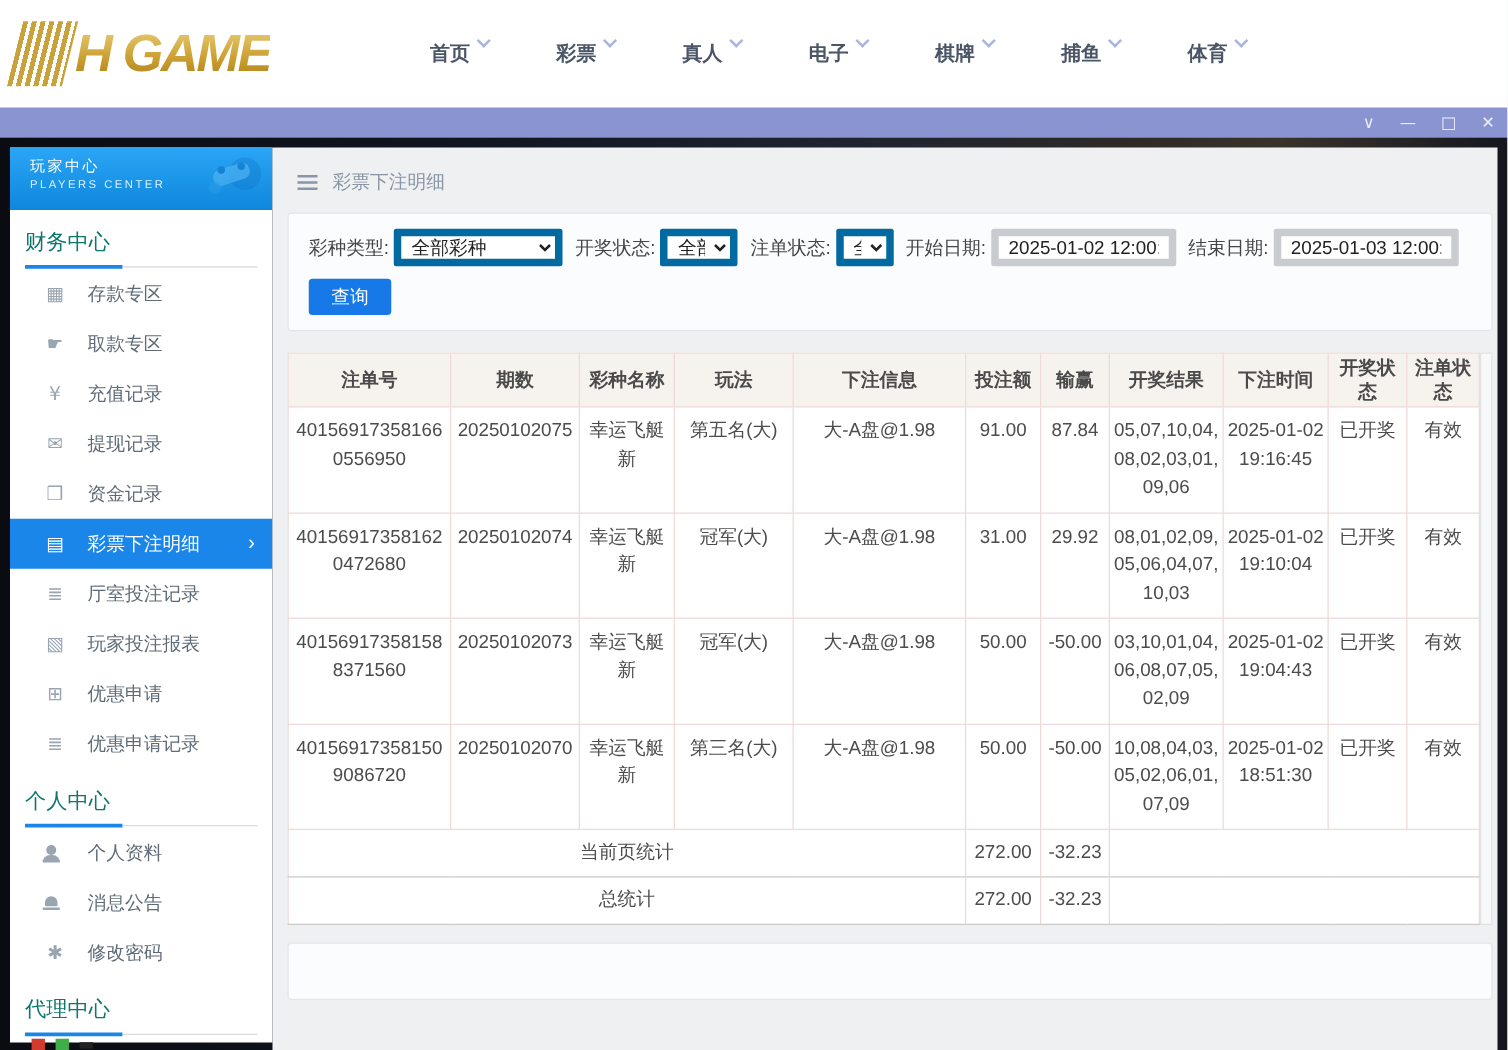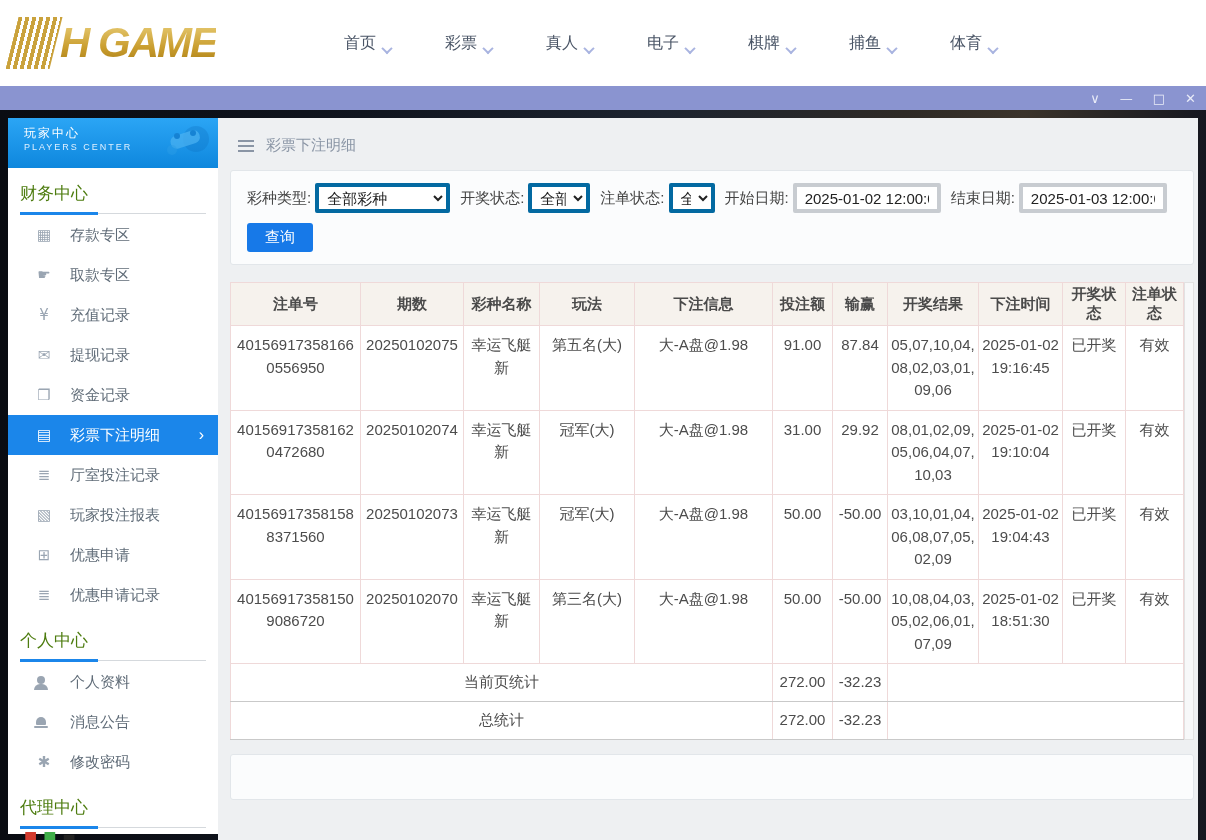--- a/index.html
+++ b/index.html
@@ -9,41 +9,41 @@
 
   
   .topnav { height:86px; background:#fff; display:flex; align-items:center; padding-left:12px; }
   .logo { display:flex; align-items:center; width:290px; cursor:pointer; }
   .logo-bars { width:44px; height:52px; margin-right:4px; transform:skewX(-14deg);
     background:repeating-linear-gradient(90deg,#caa23c 0 4px,#fff 4px 7px); }
   .logo-text { font-style:italic; font-weight:900; font-size:42px; letter-spacing:-2px;
     background:linear-gradient(180deg,#ecd27e 0%,#c99d2e 60%,#a87c14 100%);
     -webkit-background-clip:text; background-clip:text; color:transparent; }
   .main-nav { display:flex; gap:54px; margin-left:42px; list-style:none; }
-  .nav-item { display:flex; align-items:flex-end; gap:7px; font-size:16px; color:#4a5566; cursor:pointer; }
+  .nav-item { display:flex; align-items:flex-start; gap:7px; font-size:16px; color:#4a5566; cursor:pointer;font-weight:bold; }
   .chev { width:8px; height:8px; border-right:2px solid #a9b4e0; border-bottom:2px solid #a9b4e0;
     transform:rotate(45deg) translate(-1px,-1px); margin-top:-3px; }
 
   
   .titlebar { height:24px; background:#8a94d0; display:flex; align-items:center; justify-content:flex-end;
     padding-right:10px; gap:20px; }
   .win-ctl { color:#e9ecf8; font-size:13px; line-height:1; cursor:pointer; font-family:"DejaVu Sans",sans-serif; }
 
   
   .app { position:relative; height:730px;
     background:linear-gradient(90deg,#0a0c12 0%,#10151f 30%,#1d2430 55%,#2e2a26 75%,#3a332b 85%,#15171f 100%); }
 
   
   .sidebar { position:absolute; left:8px; top:8px; width:210px; height:716px; background:#fff; overflow:hidden; }
   .side-header { height:50px; background:linear-gradient(180deg,#2ba5f5 0%,#0e87dd 100%);
     color:#fff; padding:7px 0 0 16px; position:relative; }
   .side-header .t1 { font-size:12px; letter-spacing:2px; }
   .side-header .t2 { font-size:9px; letter-spacing:2px; color:#dff0ff; }
   .gamepad { position:absolute; right:8px; top:6px; opacity:.55; }
-  .sec-title { font-size:17px; color:#4d7c0f; padding:14px 12px 0; }
+  .sec-title { font-size:17px; color:#0f766e; padding:14px 12px 0; }
   .sec-line { display:flex; align-items:center; margin:7px 12px 0; }
   .sec-line .blue { width:78px; height:3px; background:#1b86ea; }
   .sec-line .gray { flex:1; height:1px; background:#d5d9dd; }
   .side-item { display:flex; align-items:center; height:40px; padding-left:26px; color:#5f6b77;
     font-size:15px; cursor:pointer; position:relative; }
   .side-item .ico { width:20px; text-align:center; font-size:15px; color:#9aa5b2; margin-right:16px;
     font-family:"DejaVu Sans",sans-serif; }
   .side-item.active { background:#1b86ea; color:#fff; }
   .side-item.active .ico { color:#fff; }
   .side-item .arrow { position:absolute; right:14px; font-size:16px; color:#fff; }
@@ -66,21 +66,21 @@
   .content { position:absolute; left:218px; top:8px; right:8px; bottom:0; background:#eef0f2; overflow:hidden; }
   .breadcrumb { display:flex; align-items:center; gap:12px; padding:18px 0 0 20px; color:#8a95a5; font-size:15px; }
   .hamburger { display:flex; flex-direction:column; gap:3px; cursor:pointer; }
   .hamburger i { width:16px; height:2px; background:#8a95a5; }
 
   .panel { background:#fbfcfd; border:1px solid #e2e6ea; border-radius:3px; }
   .filter-panel { margin:15px 4px 0 12px; padding:12px 16px 12px; }
   .filter-row { display:flex; align-items:center; flex-wrap:wrap; }
   .f-label { font-size:15px; color:#454545; margin-right:4px; white-space:nowrap; }
   .f-field { margin-right:10px; }
-  .f-select, .f-input { height:30px; border:4px solid #0369a1; background:#fff; font-size:15px;
+  .f-select, .f-input { height:30px; border:6px solid #0369a1; background:#fff; font-size:15px;
     color:#222; padding:0 4px; border-radius:2px; font-family:"Liberation Sans","DejaVu Sans",sans-serif; }
   .f-input { border-color:#c8ccd1; padding:0 8px; }
   .search-btn { margin-top:10px; background:#1779e8; color:#fff; border:none; border-radius:3px;
     height:29px; padding:0 18px; font-size:15px; cursor:pointer; }
 
   
   .table-section { position:relative; margin:17px 4px 0 12px; }
   .scroll-track { position:absolute; right:0; top:0; bottom:0; width:10px; background:#f7f8f9;
     border:1px solid #e2e2e2; cursor:pointer; }
   table { border-collapse:collapse; table-layout:fixed; width:953px; background:#fff; }

